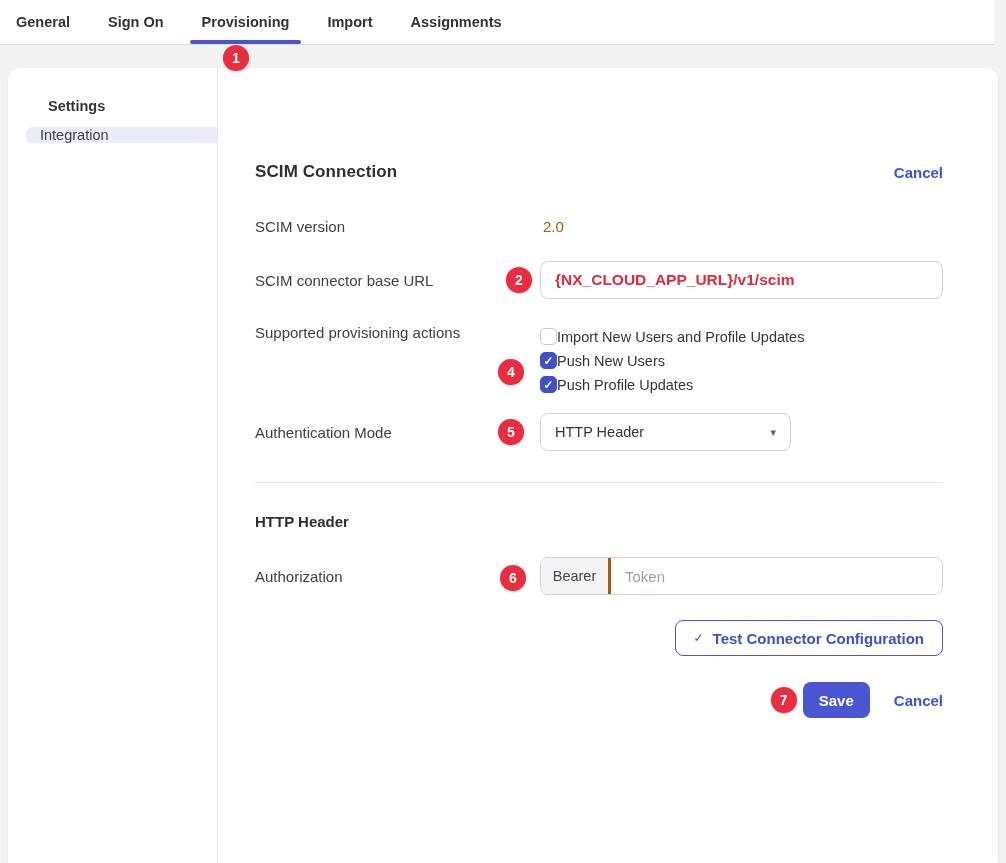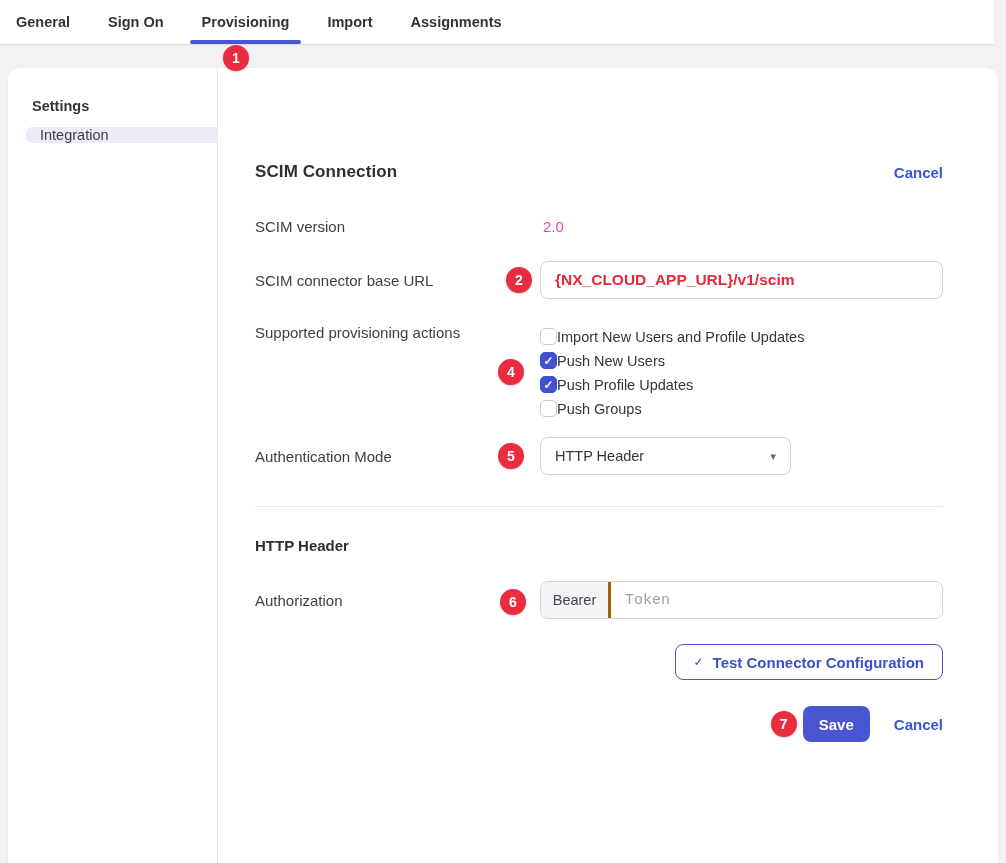--- a/index.html
+++ b/index.html
@@ -72,21 +72,21 @@
   }
 
   
   .sidebar {
     width: 210px;
     flex: 0 0 210px;
     border-right: 1px solid #e6e6ea;
     padding-top: 30px;
   }
   .sidebar-heading {
-    padding-left: 24px;
+    padding-left: 40px;
     font-size: 14.5px;
     font-weight: 700;
     color: #33343b;
     margin-bottom: 13px;
   }
   .sidebar-item {
     margin-left: 18px;
     height: 16px;
     display: flex;
     align-items: center;
@@ -131,21 +131,21 @@
     position: relative;
   }
   .row .label {
     font-size: 15px;
     color: #3f4047;
     padding-right: 20px;
     align-self: center;
   }
   .row.align-top .label { align-self: start; line-height: 24px; }
 
-  .static-value { font-size: 15px; color: #ec4899; }
+  .static-value { font-size: 15px; color: #a16207; }
 
   .text-input {
     width: 100%;
     height: 38px;
     border: 1px solid #cfd0d8;
     border-radius: 8px;
     padding: 0 14px;
     font-family: "Liberation Sans", sans-serif;
     font-size: 15px;
     color: #3a3b42;
@@ -243,21 +243,21 @@
     align-items: center;
     justify-content: center;
     font-size: 14.5px;
     color: #45464d;
   }
   .input-group input {
     flex: 1;
     border: none;
     outline: none;
     padding: 0 14px;
-    font-family: Liberation Mono, monospace;
+    font-family: Liberation Sans, sans-serif;
     font-size: 15px;
     color: #3a3b42;
   }
   .input-group input::placeholder { color: #9aa0a8; }
 
   
   .row .badge { position: absolute; }
 
   
   .test-row {
@@ -367,24 +367,20 @@
               <span class="check">✓</span>
             </span>
           <span class="checkbox-label">Push New Users</span>
         </div>
         <div class="checkbox-row">
           <span class="checkbox-box checked">
               <span class="check">✓</span>
             </span>
           <span class="checkbox-label">Push Profile Updates</span>
         </div>
-        <div class="checkbox-row">
-          <span class="checkbox-box"></span>
-          <span class="checkbox-label">Push Groups</span>
-        </div>
       </div>
       <div class="badge" style="left:243px; top:38px;">4</div>
     </div>
 
     <div class="row">
       <div class="label">Authentication Mode</div>
       <div class="select">
         <span>HTTP Header</span>
         <span class="caret">▾</span>
       </div>

